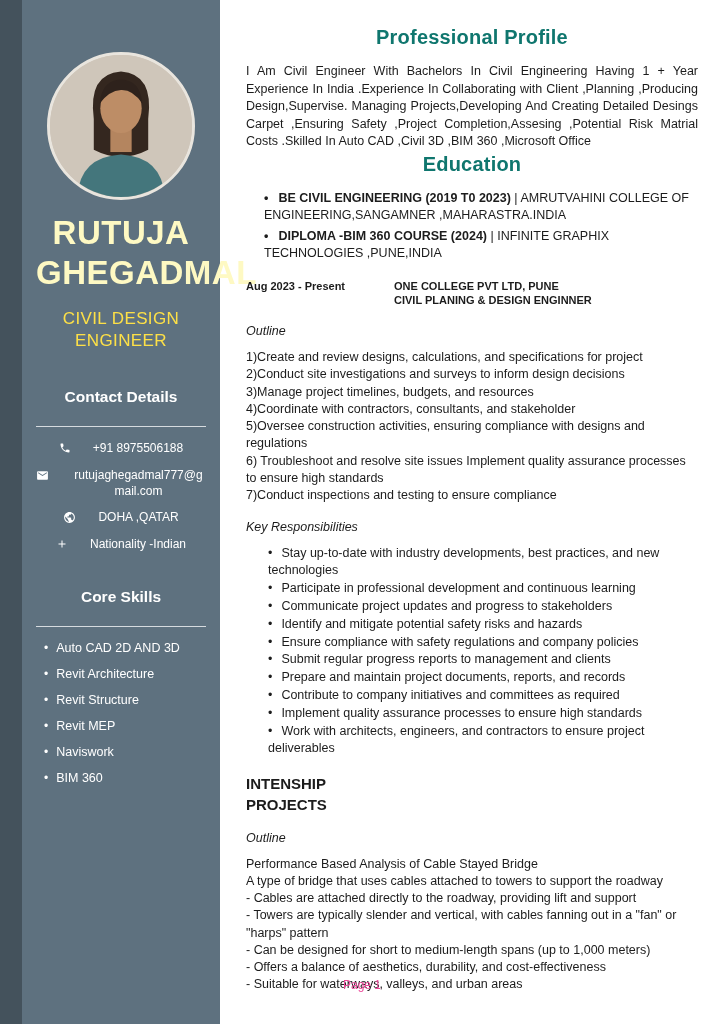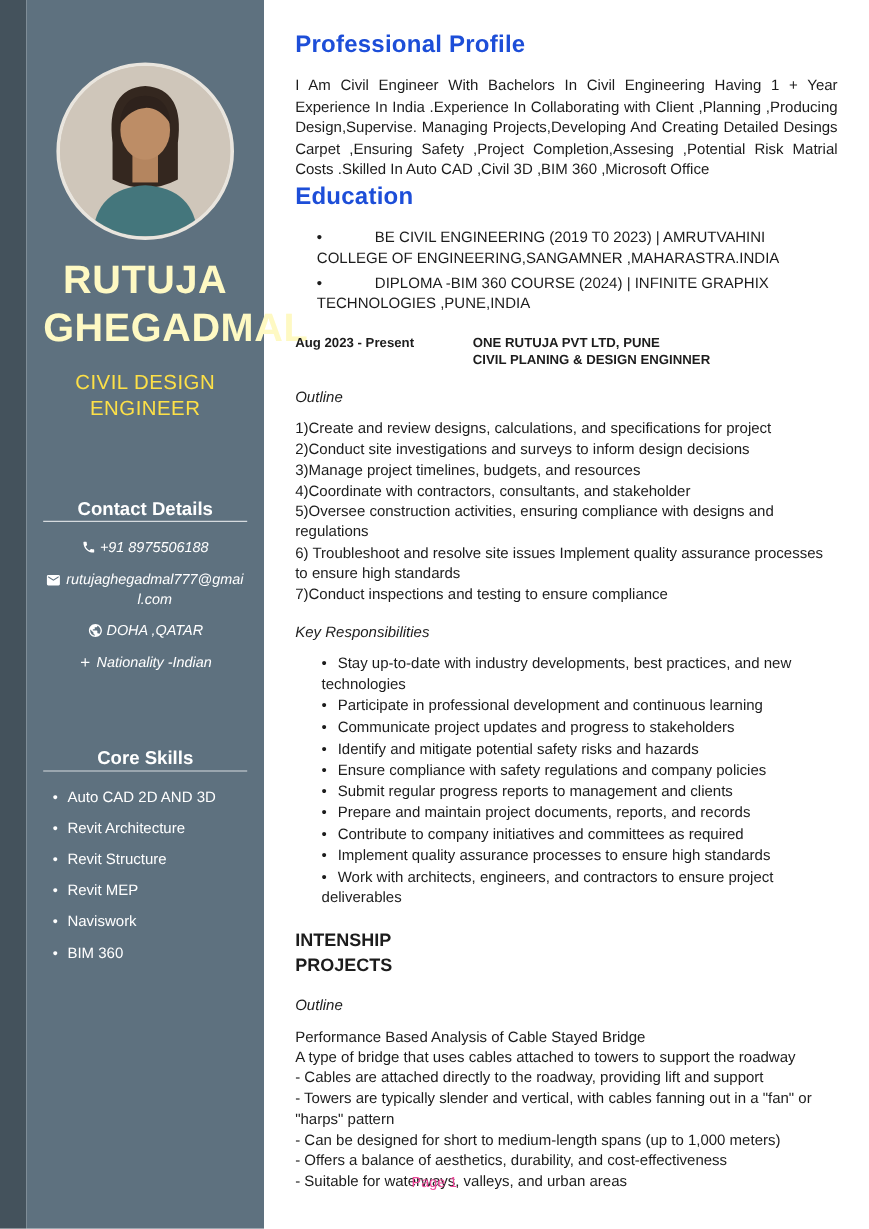--- a/index.html
+++ b/index.html
@@ -50,36 +50,35 @@
   }
   .job-title {
     margin-top: 16px;
     font-size: 17px;
     font-weight: 400;
     line-height: 1.3;
     letter-spacing: 0.4px;
     color: #fde047;
   }
   .side-heading {
-    margin-top: 64px;
+    margin-top: 36px;
     font-size: 15.5px;
     font-weight: 700;
-    padding-bottom: 0;
+    padding-bottom: 20px;
     border-bottom: 1px solid rgba(255,255,255,0.75);
   }
   .contact-list { margin-top: 14px; }
   .contact-item {
     display: flex;
     justify-content: center;
     align-items: flex-start;
-    gap: 3px;
+    gap: 22px;
     margin-bottom: 11px;
     font-size: 12px;
     line-height: 1.3;
-    font-style: italic;
   }
   .contact-item .cicon { flex: 0 0 auto; margin-top: 1px; }
   .contact-item .cicon svg { display: block; }
   .contact-item .ctext { overflow-wrap: anywhere; max-width: 150px; text-align: center; }
   .skills-list {
     list-style: none;
     margin: 14px 0 0;
     padding: 0 0 0 8px;
     text-align: left;
   }
@@ -96,21 +95,22 @@
   
   .main {
     flex: 1 1 auto;
     padding: 24px 26px 0 26px;
     color: #1c1c1c;
     font-size: 12.5px;
     line-height: 1.35;
   }
   h2.section-heading {
     margin: 0 0 12px;
-    color: #1d4ed8;
+    text-align: center;
+    color: #0f766e;
     font-size: 20px;
     font-weight: 700;
     letter-spacing: 0.2px;
   }
   .profile-body {
     margin: 0;
     text-align: justify;
     line-height: 1.4;
   }
   .mt-18 { margin-top: 18px; }
@@ -122,21 +122,21 @@
   }
   .edu-list li {
     margin-bottom: 4px;
     line-height: 1.38;
   }
   .edu-list li::before {
     content: "\2022";
     margin-right: 10px;
     font-weight: 700;
   }
-  .edu-bold { font-weight: 400; margin-left: 34px; }
+  .edu-bold { font-weight: 700; }
   .career-row {
     display: flex;
     margin-top: 16px;
     font-weight: 700;
     font-size: 11px;
     line-height: 1.35;
   }
   .career-date { flex: 0 0 148px; }
   .career-company div { white-space: nowrap; }
   .outline-label {
@@ -251,21 +251,21 @@
     <h2 class="section-heading mt-22">Education</h2>
     <ul class="edu-list">
       <li><span class="edu-bold">BE CIVIL ENGINEERING (2019 T0 2023)</span><span> | AMRUTVAHINI COLLEGE OF ENGINEERING,SANGAMNER ,MAHARASTRA.INDIA</span></li>
       <li><span class="edu-bold">DIPLOMA -BIM 360 COURSE (2024)</span><span> | INFINITE GRAPHIX TECHNOLOGIES ,PUNE,INDIA</span></li>
     </ul>
 
 
     <div class="career-row">
       <div class="career-date">Aug 2023 - Present</div>
       <div class="career-company">
-        <div>ONE RUTUJA PVT LTD, PUNE</div>
+        <div>ONE COLLEGE PVT LTD, PUNE</div>
         <div>CIVIL PLANING &amp; DESIGN ENGINNER</div>
       </div>
     </div>
 
     <div class="outline-label">Outline</div>
 
     <div class="plain-lines">
       <p>1)Create and review designs, calculations, and specifications for project</p>
       <p>2)Conduct site investigations and surveys to inform design decisions</p>
       <p>3)Manage project timelines, budgets, and resources</p>

